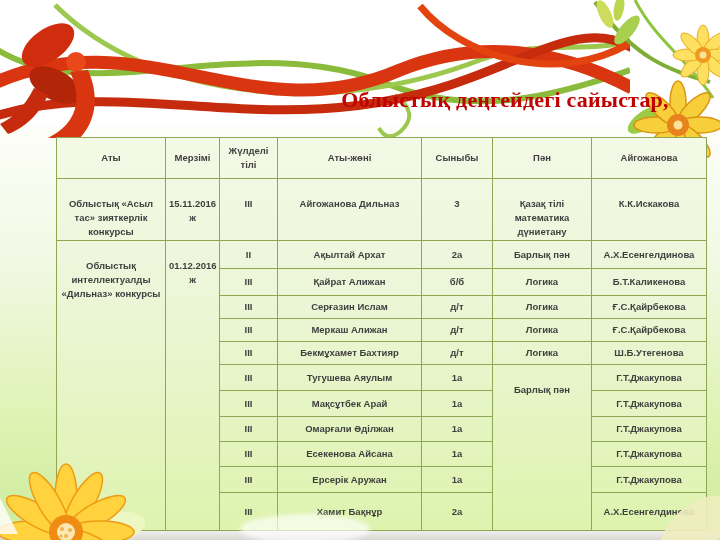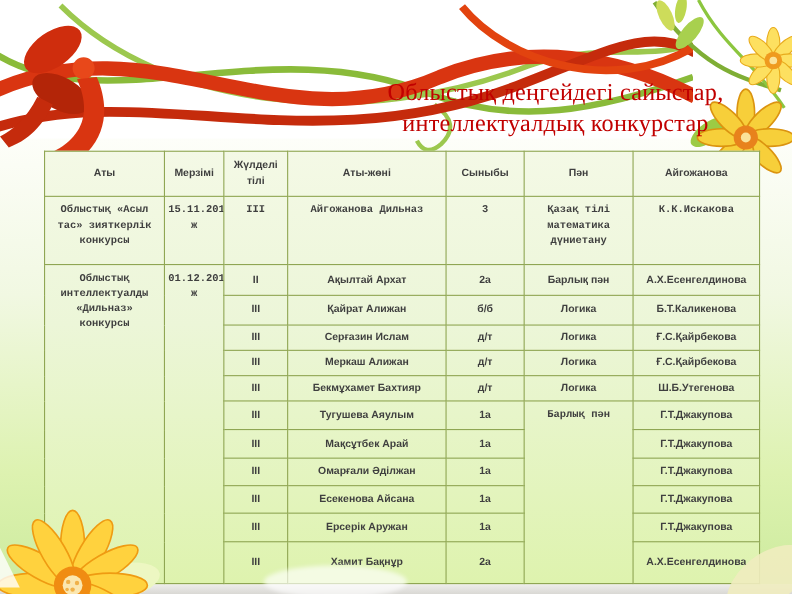--- a/index.html
+++ b/index.html
@@ -23,42 +23,42 @@
   .white-blob{
     position:absolute;left:240px;top:514px;width:130px;height:30px;z-index:5;
     background:rgba(255,255,255,.65);border-radius:50%;filter:blur(2px);
   }
   .petal-br{
     position:absolute;right:-22px;bottom:-10px;width:90px;height:46px;z-index:5;
     background:#f0ecbf;border-radius:50% 50% 50% 50%/60% 60% 40% 40%;
     transform:rotate(-38deg);opacity:.9;
   }
   .title{
-    position:absolute;left:305px;top:70px;width:400px;z-index:3;
+    position:absolute;left:305px;top:86px;width:400px;z-index:3;
     text-align:center;color:#c10000;
-    font-family:"Liberation Serif",serif;font-weight:normal;
+    font-family:"Liberation Serif",serif;font-weight:bold;
     font-size:22px;line-height:1.27;letter-spacing:.2px;
   }
   .tbl-wrap{
-    position:absolute;left:40px;top:137px;width:650px;height:393px;z-index:2;
+    position:absolute;left:56px;top:137px;width:650px;height:393px;z-index:2;
     background:linear-gradient(180deg,#f4f9e6 0%,#ecf6d8 40%,#def3ae 100%);
   }
   table{
     border-collapse:collapse;table-layout:fixed;
     width:650px;height:393px;
   }
   th,td{
     border:1px solid #8fa653;
     padding:1px 3px;
     font-size:9.5px;font-weight:700;color:#3f3f3f;
     text-align:center;vertical-align:middle;
     overflow:hidden;line-height:1.45;
   }
   th{font-weight:700;}
-  .vtop{vertical-align:top;padding-top:5px;font-family:Liberation Mono, monospace;}
+  .vtop{vertical-align:top;padding-top:18px;}
   tr.r41{height:41px;} tr.r62{height:62px;} tr.r28{height:28px;}
   tr.r27{height:27px;} tr.r23{height:23px;} tr.r26{height:26px;}
   tr.r25{height:25px;} tr.r38{height:38px;}
 </style>
 </head>
 <body>
 
 <div class="bg-wash"></div>
 
 <svg id="ribbons" class="deco" width="630" height="138" viewBox="0 0 630 138">
@@ -107,21 +107,20 @@
       <ellipse cx="0" cy="-22" rx="8" ry="22" transform="rotate(270)"></ellipse>
       <ellipse cx="0" cy="-22" rx="8" ry="22" transform="rotate(315)"></ellipse>
     </g>
     <circle r="11" fill="#e8821c"></circle>
       <circle r="4.5" fill="#fbe39a"></circle>
   </g>
 </svg>
 
 <div class="title">
   <div>Облыстық деңгейдегі сайыстар,</div>
-  <div>интеллектуалдық  конкурстар</div>
 </div>
 
 <div class="tbl-wrap">
 <table>
   <colgroup>
     <col style="width:109px">
         <col style="width:54px">
         <col style="width:58px">
     <col style="width:144px">
         <col style="width:71px">

